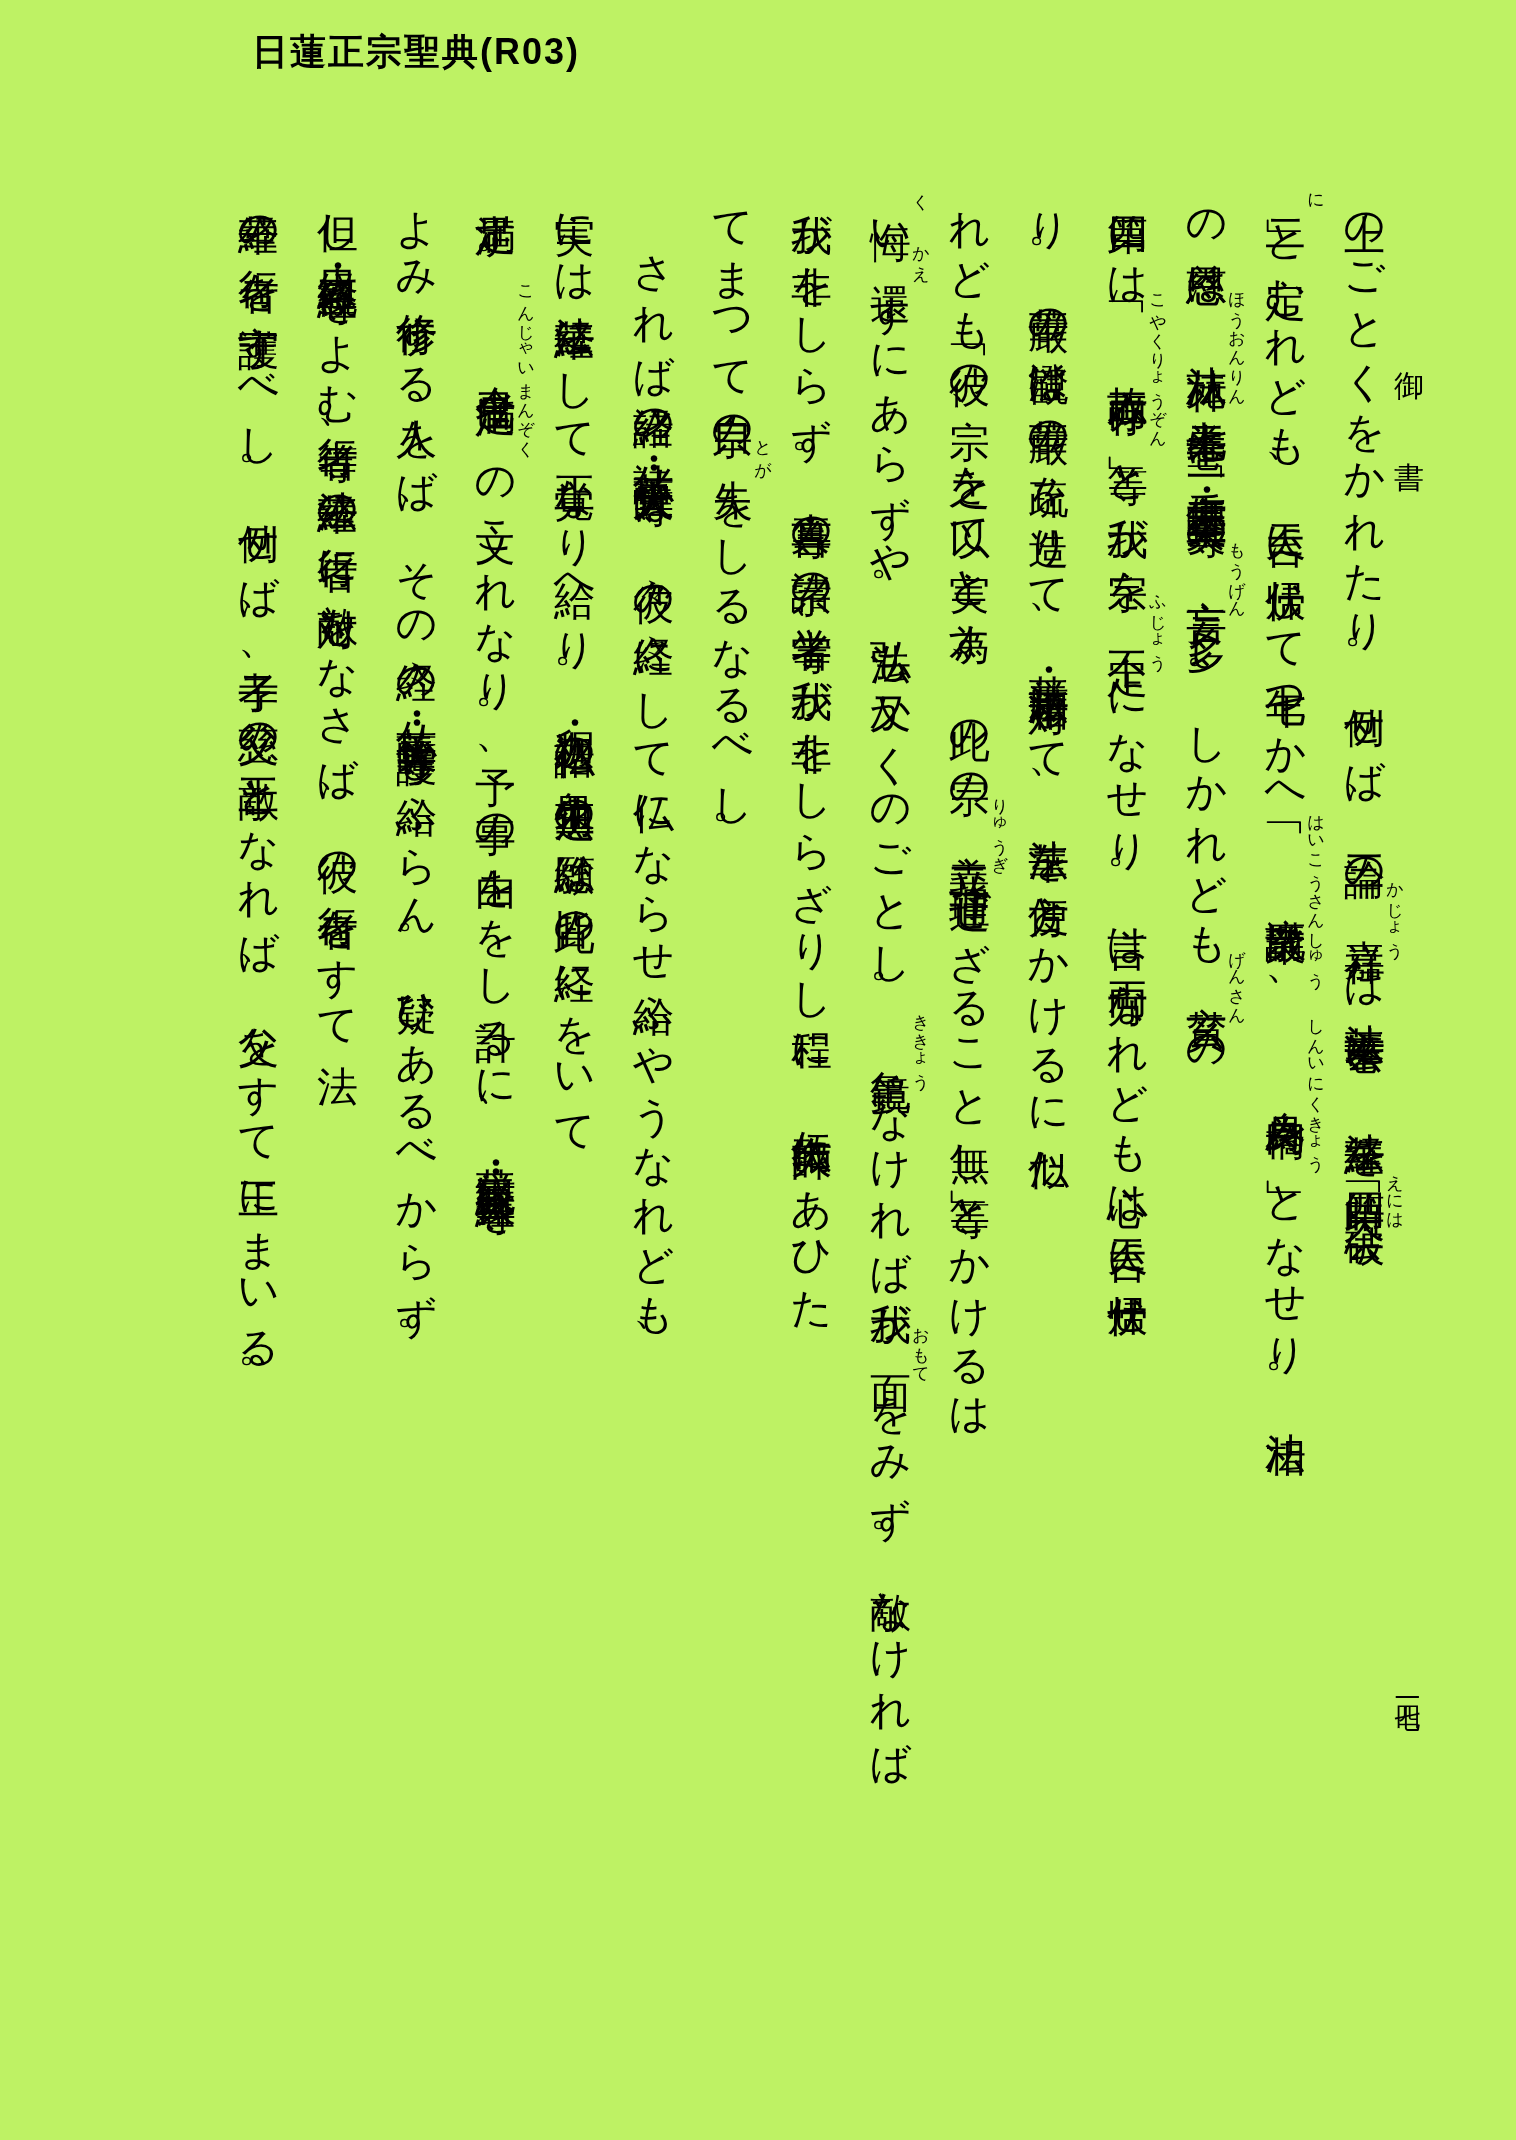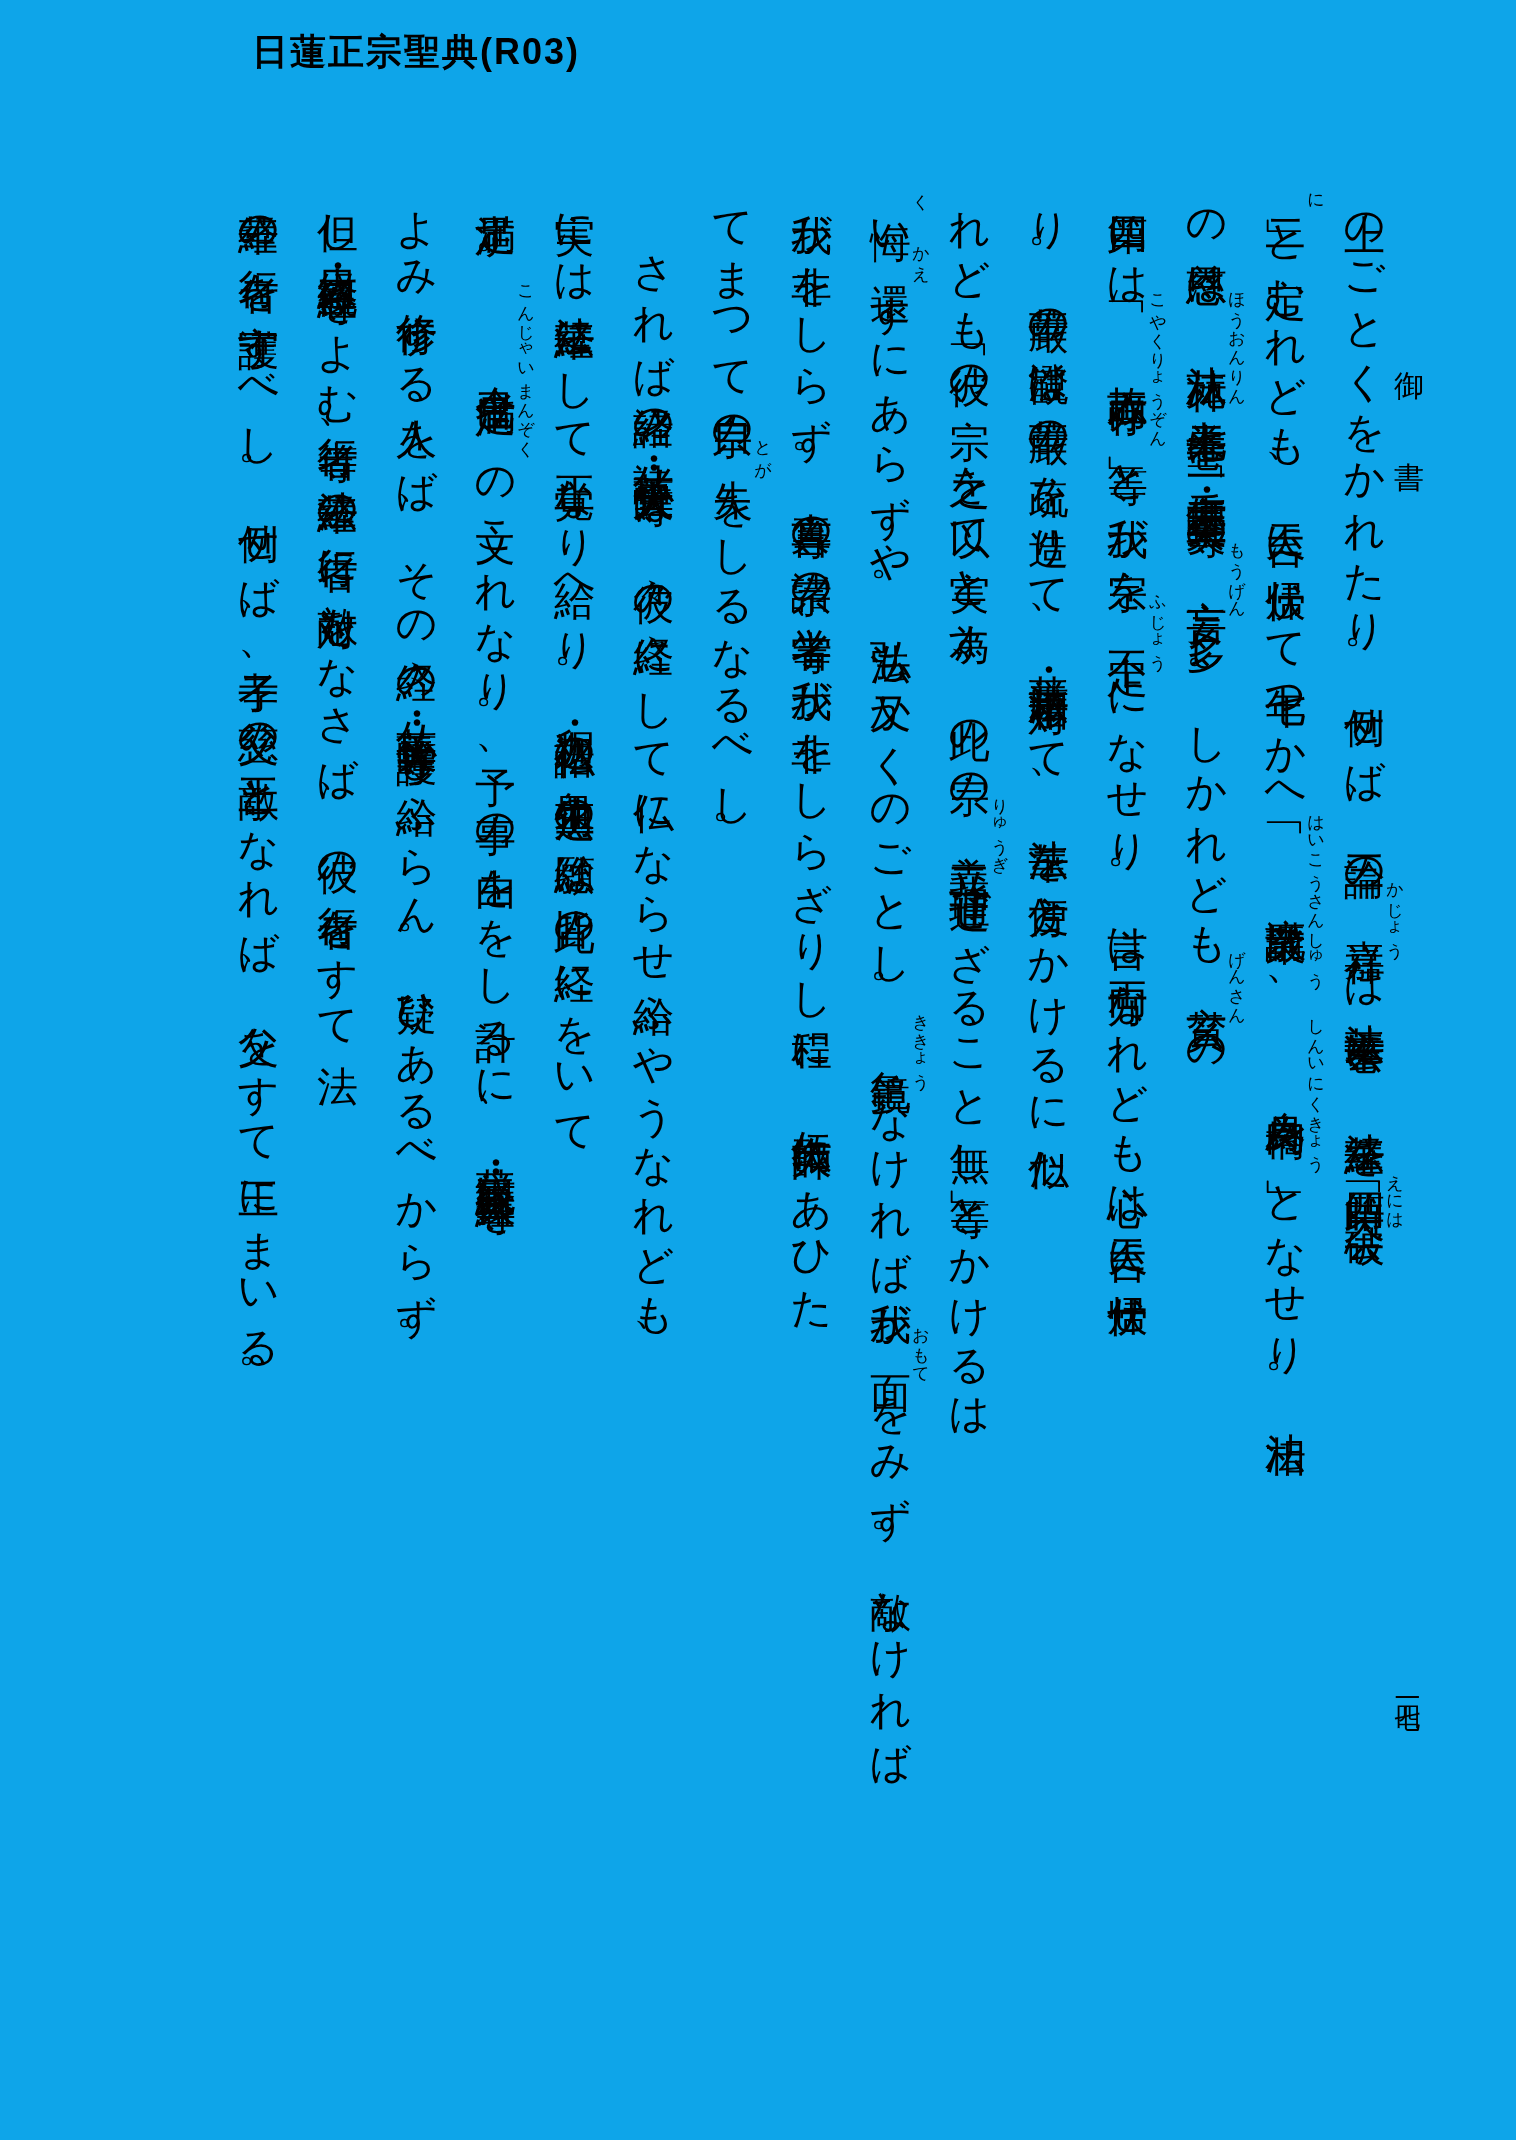--- a/index.html
+++ b/index.html
@@ -4,21 +4,21 @@
 <style>
   html, body {
     margin: 0;
     padding: 0;
     background: #ffffff;
   }
   .page {
     position: relative;
     width: 1516px;
     height: 2140px;
-    background: #0ea5e9;
+    background: #bef264;
     color: #000000;
     overflow: hidden;
   }
   .header {
     position: absolute;
     left: 252px;
     top: 28px;
     font-family: "Liberation Sans", "DejaVu Sans", sans-serif;
     font-size: 36px;
     font-weight: 600;

